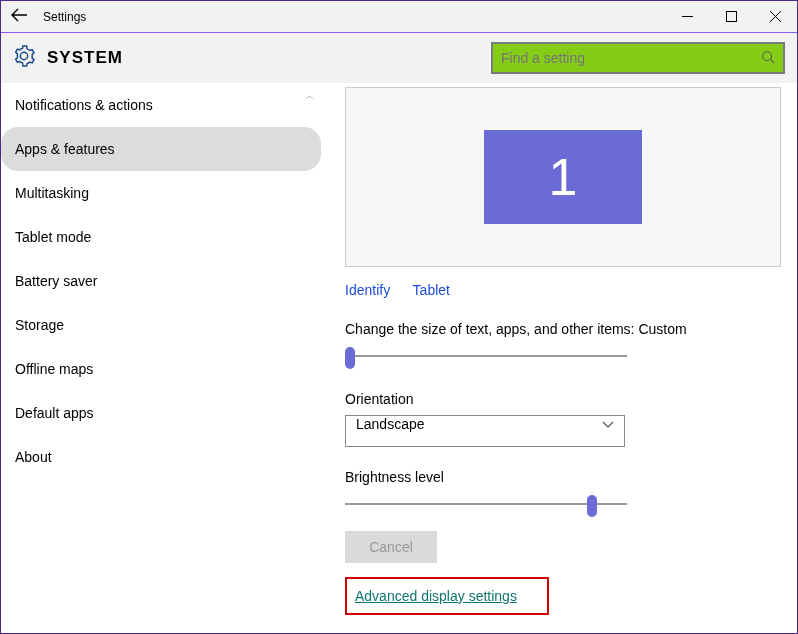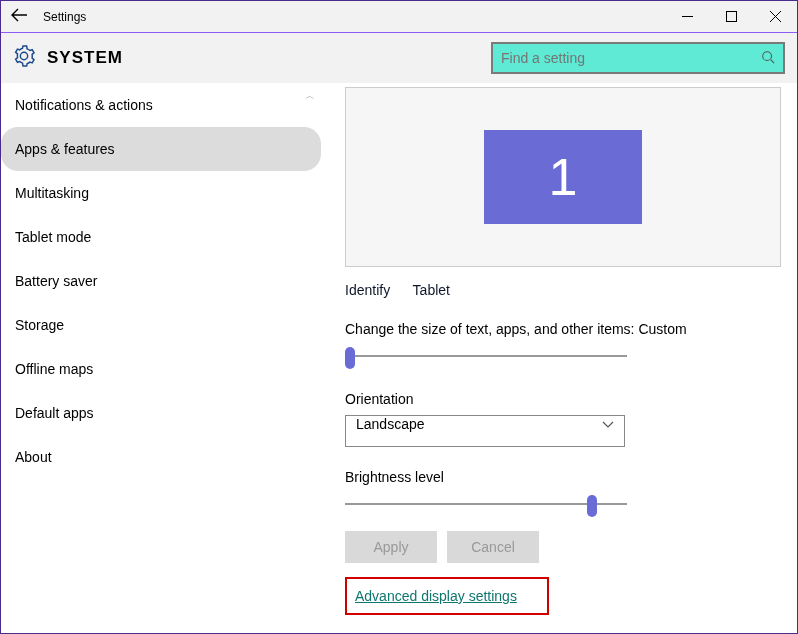--- a/index.html
+++ b/index.html
@@ -10,37 +10,37 @@
     .titlebar .title { font-size: 12px; margin-left: 6px; }
     .titlebar .spacer { flex: 1; }
     .win-controls { display: flex; }
     .win-btn { width: 44px; height: 32px; display: flex; align-items: center; justify-content: center; cursor: pointer; }
     .win-btn svg { width: 11px; height: 11px; stroke: #000; fill: none; stroke-width: 1; }
     
     .header { height: 50px; background: #f2f2f2; display: flex; align-items: center; padding: 0 12px; }
     .gear { margin-right: 12px; }
     .header-title { font-size: 17px; font-weight: 600; letter-spacing: 1px; }
     .header .spacer { flex: 1; }
-    .searchbox { width: 294px; height: 32px; border: 2px solid #7a7a7a; background: #5eead4; display: flex; align-items: center; padding: 0 8px; }
+    .searchbox { width: 294px; height: 32px; border: 2px solid #7a7a7a; background: #84cc16; display: flex; align-items: center; padding: 0 8px; }
     .searchbox input { flex: 1; border: none; outline: none; font-size: 14px; color: #555; background: transparent; }
     .searchbox .sicon { font-size: 14px; color: #555; }
     
     .main { display: flex; height: calc(100% - 82px); }
     
     .sidebar { width: 320px; position: relative; }
     .sidebar-item { padding: 14px 14px; font-size: 14px; cursor: pointer; }
     .sidebar-item.selected { background: #dcdcdc; border-radius: 17px; }
     .scroll-ind { position: absolute; right: 6px; top: 6px; font-size: 10px; color: #888; }
     
     .content { flex: 1; padding: 0 16px 0 24px; overflow: hidden; }
     .preview-box { border: 1px solid #ccc; background: #f6f6f6; height: 180px; display: flex; align-items: center; justify-content: center; margin-top: 4px; }
     .monitor { width: 158px; height: 94px; background: #6b6bd6; color: #fff; display: flex; align-items: center; justify-content: center; font-size: 52px; font-weight: 300; }
     
     .links-row { margin-top: 14px; }
-    .link { color: #0f172a; font-size: 14px; margin-right: 18px; cursor: pointer; }
+    .link { color: #1d4ed8; font-size: 14px; margin-right: 18px; cursor: pointer; }
     
     .label { font-size: 14px; margin-top: 22px; }
     
     .slider { position: relative; width: 282px; height: 26px; margin-top: 6px; }
     .slider .track { position: absolute; top: 12px; left: 0; right: 0; height: 2px; background: #999; }
     .slider .thumb { position: absolute; top: 4px; width: 10px; height: 22px; background: #6b6bd6; border-radius: 5px; }
     
     .select-box { width: 280px; height: 32px; border: 1px solid #888; display: flex; align-items: flex-start; padding: 0 10px; margin-top: 8px; cursor: pointer; font-size: 14px; }
     .select-box .chev { margin-left: auto; }
     
@@ -140,23 +140,20 @@
     </div>
     
     <div class="label">Brightness level</div>
     <div class="slider">
       <div class="track"></div>
       <div class="thumb" style="left:242px"></div>
     </div>
     
     <div class="btn-row">
       <div class="btn">
-          <span>Apply</span>
-        </div>
-      <div class="btn">
           <span>Cancel</span>
         </div>
     </div>
     
     <div class="adv-box">
       <span class="adv-link">Advanced display settings</span>
     </div>
   </div>
 </div>
 

